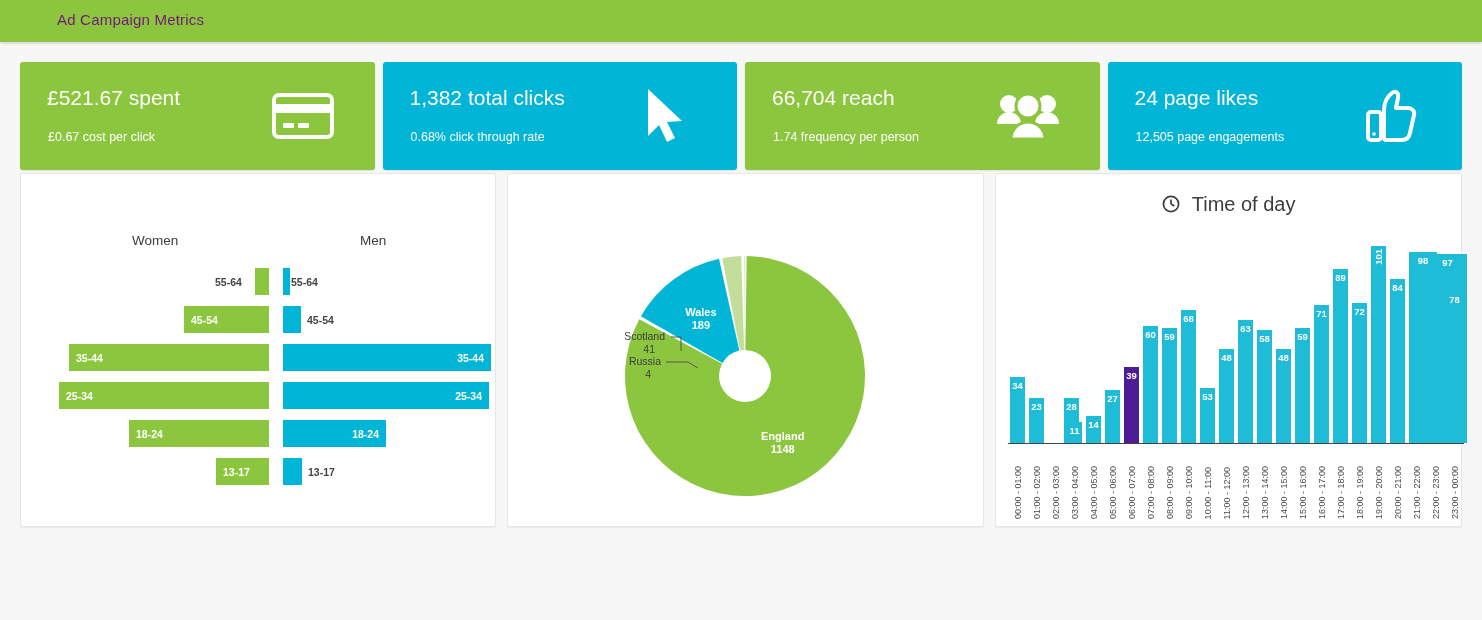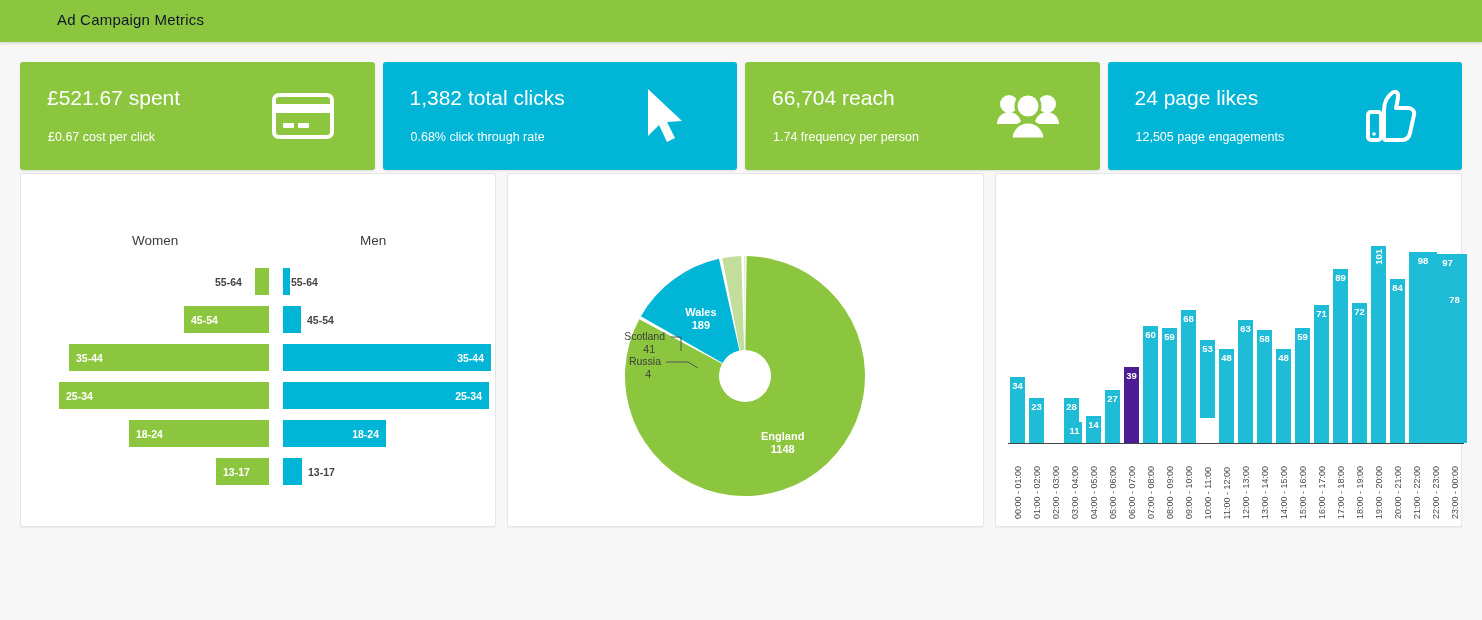--- a/index.html
+++ b/index.html
@@ -23,21 +23,21 @@
     height: 42px;
     background: #8cc63f;
     box-shadow: 0 1px 3px rgba(0,0,0,0.18);
     z-index: 5;
   }
   .topbar-title {
     position: absolute;
     left: 57px;
     top: 11px;
     font-size: 15px;
-    color: #0f172a;
+    color: #701a75;
     letter-spacing: 0.2px;
   }
 
   
   .kpi-row {
     position: absolute;
     left: 20px;
     top: 62px;
     width: 1442px;
     height: 108px;
@@ -418,20 +418,30 @@
           <g>
             <polyline class="leader" points="158,136 180,136 190,142"></polyline>
             <text class="outer-label" x="153" y="139">Russia</text>
             <text class="outer-label" x="143" y="152">4</text>
           </g>
         </svg>
       </div>
   </div>
 
   <div class="panel panel-time">
+    <div class="panel-title">
+      <span class="ptitle-icon">
+        <svg width="18" height="18" viewBox="0 0 18 18">
+          <circle cx="9" cy="9" r="7.6" fill="none" stroke="#3d3d3d" stroke-width="1.7"></circle>
+          <line x1="9" y1="9" x2="9" y2="4.4" stroke="#3d3d3d" stroke-width="1.7"></line>
+          <line x1="9" y1="9" x2="12.4" y2="11" stroke="#3d3d3d" stroke-width="1.7"></line>
+        </svg>
+      </span>
+      <span>Time of day</span>
+    </div>
     <div class="time-chart">
       <div class="time-plot">
           <div class="tbar-wrap" style="left: 2px; width: 15px; height: 66px;">
             <div class="tbar" style="height: 66px; background: rgb(31, 188, 216);">
               <span class="tbar-val">34</span>
             </div>
           </div>
           <div class="tbar-wrap" style="left: 21px; width: 15px; height: 45px;">
             <div class="tbar" style="height: 45px; background: rgb(31, 188, 216);">
               <span class="tbar-val">23</span>
@@ -471,21 +481,21 @@
             <div class="tbar" style="height: 115px; background: rgb(31, 188, 216);">
               <span class="tbar-val">59</span>
             </div>
           </div>
           <div class="tbar-wrap" style="left: 173px; width: 15px; height: 133px;">
             <div class="tbar" style="height: 133px; background: rgb(31, 188, 216);">
               <span class="tbar-val">68</span>
             </div>
           </div>
           <div class="tbar-wrap" style="left: 192px; width: 15px; height: 103px;">
-            <div class="tbar" style="height: 78px; background: rgb(31, 188, 216);">
+            <div class="tbar" style="height: 78px; background: rgb(31, 188, 216); margin-top: 48px;">
               <span class="tbar-val">53</span>
             </div>
           </div>
           <div class="tbar-wrap" style="left: 211px; width: 15px; height: 94px;">
             <div class="tbar" style="height: 94px; background: rgb(31, 188, 216);">
               <span class="tbar-val">48</span>
             </div>
           </div>
           <div class="tbar-wrap" style="left: 230px; width: 15px; height: 123px;">
             <div class="tbar" style="height: 123px; background: rgb(31, 188, 216);">

